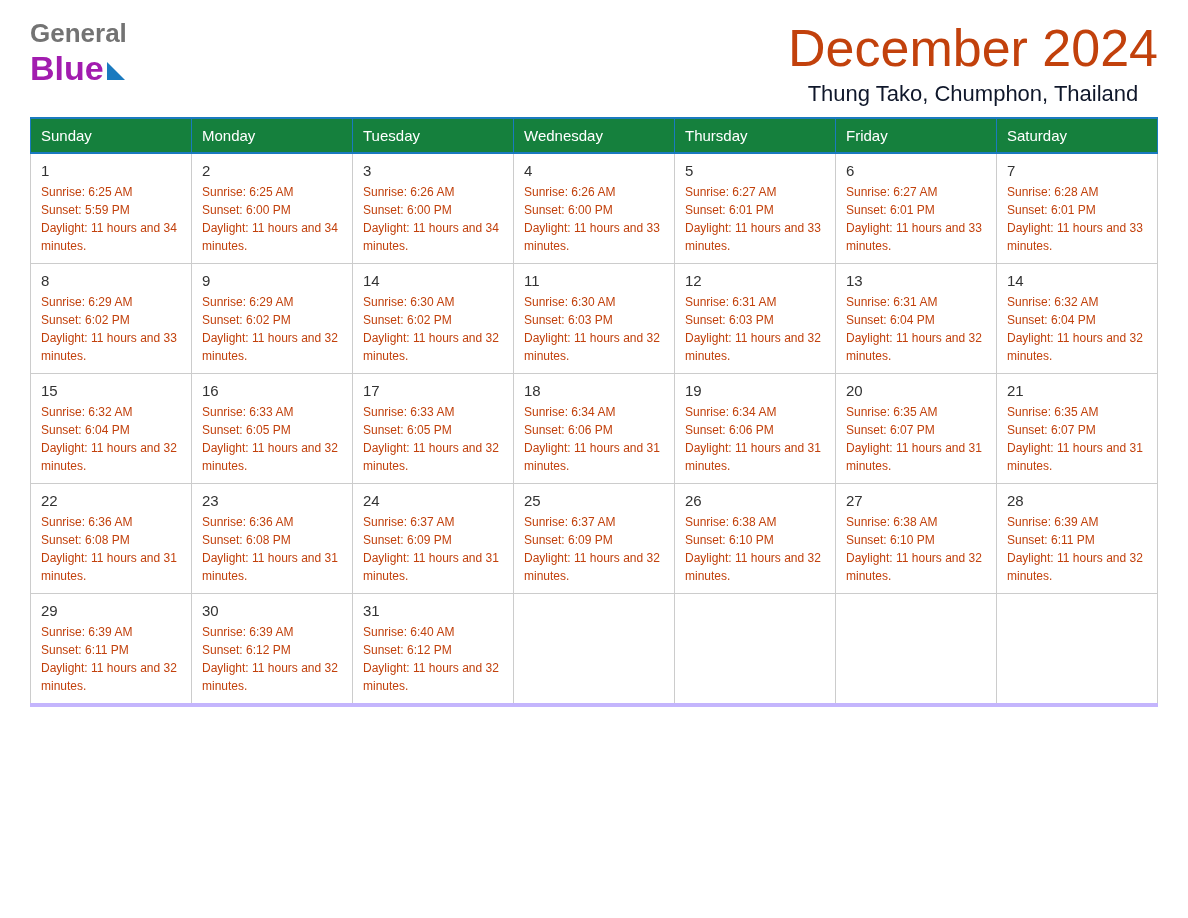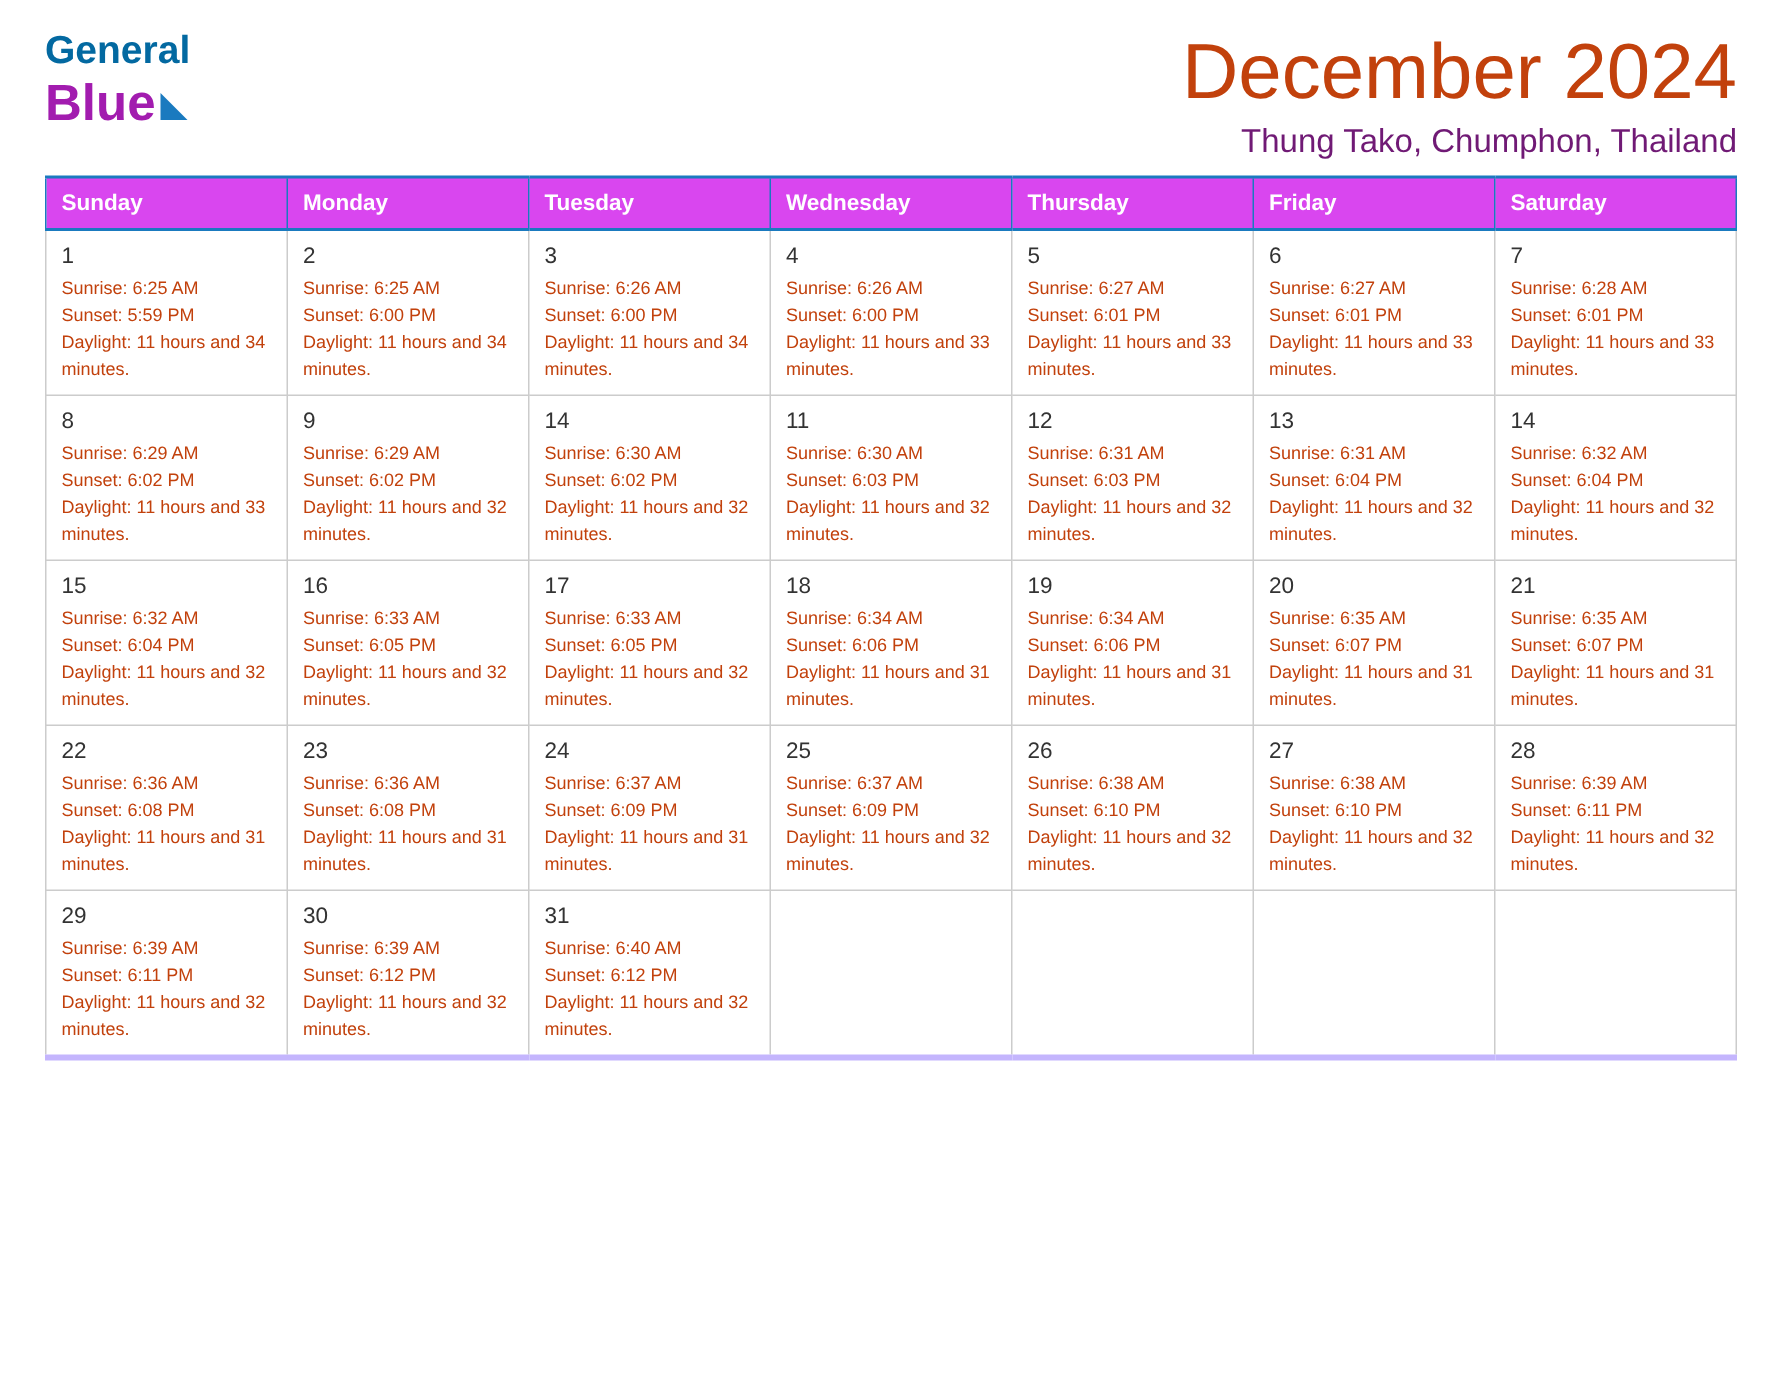--- a/index.html
+++ b/index.html
@@ -25,33 +25,34 @@
       text-align: right;
     }
     .month-title {
       font-size: 52px;
       font-weight: normal;
       color: #c2410c;
       line-height: 1.1;
     }
     .location {
       font-size: 22px;
-      color: #701a75;
+      color: #0f172a;
       margin-top: 4px;
+      text-align: center;
     }
     table {
       width: 100%;
       border-collapse: collapse;
       margin-top: 10px;
     }
     th {
-      background-color: #d946ef;
+      background-color: #15803d;
       color: #fff;
       font-size: 15px;
-      font-weight: bold;
+      font-weight: normal;
       padding: 8px 10px;
       text-align: left;
       border: 1px solid #1a7abf;
     }
     td {
       vertical-align: top;
       padding: 8px 10px;
       border: 1px solid #ccc;
       font-size: 12.5px;
       color: #333;
@@ -85,21 +86,21 @@
       display: flex;
       align-items: center;
     }
     .logo-text-group {
       display: flex;
       flex-direction: column;
     }
     .logo-line1 {
       font-size: 26px;
       font-weight: bold;
-      color: #0369a1;
+      color: #737373;
       line-height: 1;
     }
     .logo-line2 {
       font-size: 34px;
       font-weight: bold;
       color: #a21caf;
       line-height: 1;
       margin-top: 2px;
     }
     .logo-arrow {

